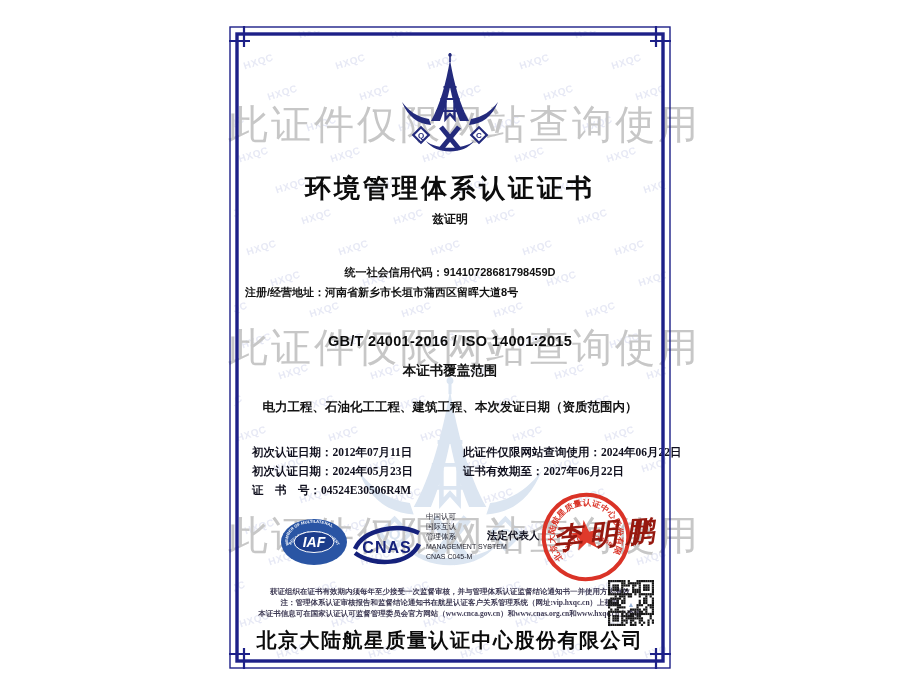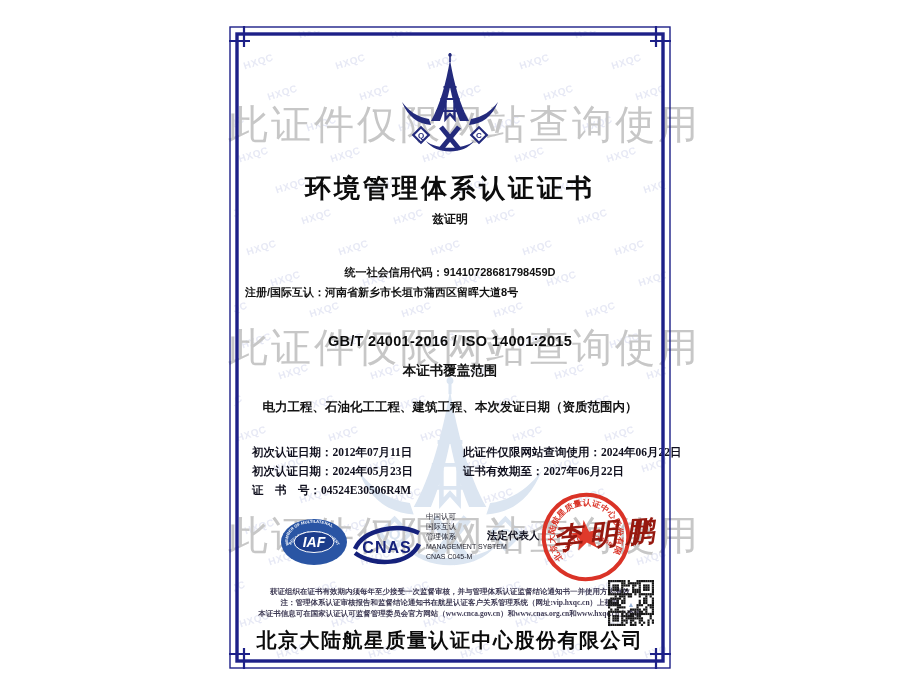--- a/index.html
+++ b/index.html
@@ -209,21 +209,21 @@
         <use href="#hxqc-logo"></use>
       </svg>
 
     <div class="abs title">环境管理体系认证证书</div>
     <div class="abs certify">兹证明</div>
 
     <div class="abs credit">
       <span>统一社会信用代码：</span><span class="val">91410728681798459D</span>
     </div>
     <div class="addr">
-      <span>注册/国际互认：</span><span>河南省新乡市长垣市蒲西区留晖大道8号</span>
+      <span>注册/经营地址：</span><span>河南省新乡市长垣市蒲西区留晖大道8号</span>
     </div>
 
     <div class="abs std">GB/T 24001-2016 / ISO 14001:2015</div>
     <div class="abs scopeLabel">本证书覆盖范围</div>
     <div class="abs scope">电力工程、石油化工工程、建筑工程、本次发证日期（资质范围内）</div>
 
     <div class="dline d1">
       <span>初次认证日期：</span><span>2012年07月11日</span>
     </div>
     <div class="dline d2">

